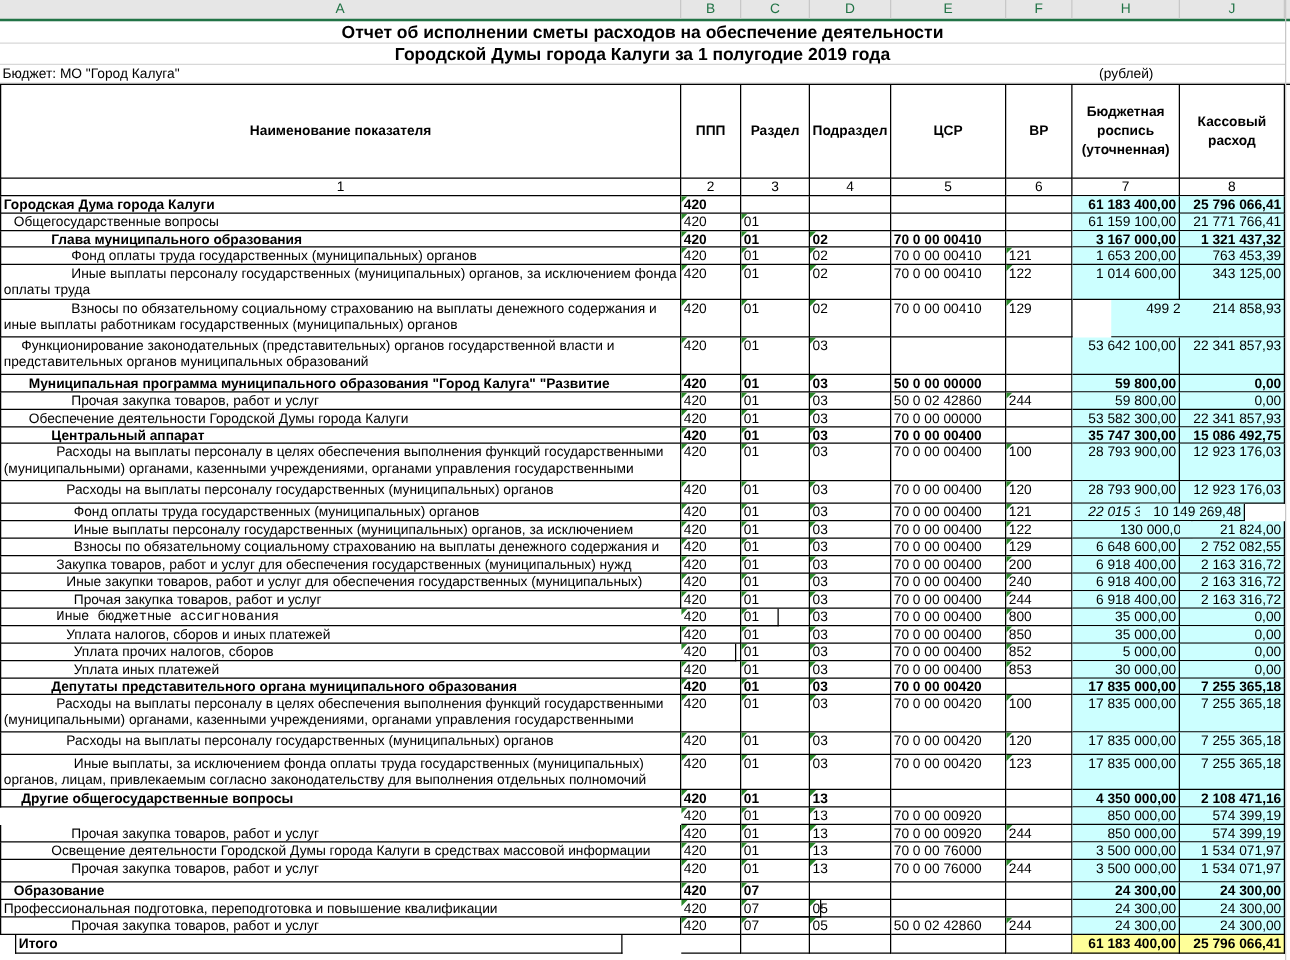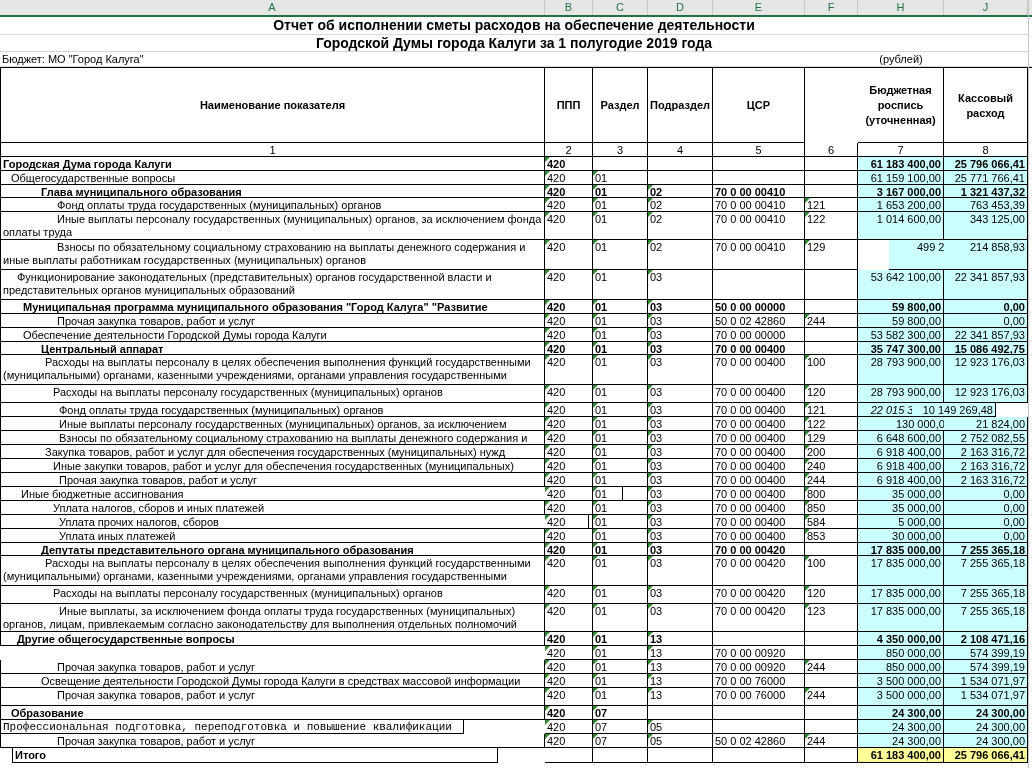--- a/index.html
+++ b/index.html
@@ -47,20 +47,21 @@
     <div class="cell" style="left:0;width:545px">Бюджет: МО "Город Калуга"</div>
     <div class="cell" style="left:858px;width:86px;text-align:center">(рублей)</div>
   </div>
 
   <div class="row grid hdr" style="top:50px;height:76px;border-top:1px solid #000">
     <div class="cell a" style="left:0;width:545px">Наименование показателя</div>
     <div class="cell" style="left:545px;width:48px">ППП</div>
     <div class="cell" style="left:593px;width:55px">Раздел</div>
     <div class="cell" style="left:648px;width:65px;word-break:break-all">Подраздел</div>
     <div class="cell" style="left:713px;width:92px">ЦСР</div>
+    <div class="cell" style="left:805px;width:53px">ВР</div>
     <div class="cell" style="left:858px;width:86px">Бюджетная роспись (уточненная)</div>
     <div class="cell" style="left:944px;width:84px">Кассовый расход</div>
   </div>
 
   <div class="row grid" style="top:126px;height:14px;text-align:center">
     <div class="cell a" style="left:0;width:545px;text-align:center">1</div>
     <div class="cell" style="left:545px;width:48px;text-align:center">2</div>
     <div class="cell" style="left:593px;width:55px;text-align:center">3</div>
     <div class="cell" style="left:648px;width:65px;text-align:center">4</div>
     <div class="cell" style="left:713px;width:92px;text-align:center">5</div>
@@ -81,21 +82,21 @@
         <div class="cell num hl" style="left: 944px; width: 84px;"><span>25 796 066,41</span></div>
       </div>
       <div class="row grid" style="top: 154px; height: 14px;">
         <div class="cell a" style="left: 0px; width: 545px; padding-left: 10px;"><span>Общегосударственные вопросы</span></div>
         <div class="cell " style="left: 545px; width: 48px;"><span class="tri"></span><span>420</span></div>
         <div class="cell " style="left: 593px; width: 55px;"><span class="tri"></span><span>01</span></div>
         <div class="cell " style="left: 648px; width: 65px;"><span></span></div>
         <div class="cell " style="left: 713px; width: 92px;"><span></span></div>
         <div class="cell " style="left: 805px; width: 53px;"><span></span></div>
         <div class="cell num hl" style="left: 858px; width: 86px;"><span>61 159 100,00</span></div>
-        <div class="cell num hl" style="left: 944px; width: 84px;"><span>25 771 766,41</span></div>
+        <div class="cell num hl" style="left: 944px; width: 84px;"><span>21 771 766,41</span></div>
       </div>
       <div class="row grid bold" style="top: 168px; height: 13px;">
         <div class="cell a" style="left: 0px; width: 545px; padding-left: 40px;"><span>Глава муниципального образования</span></div>
         <div class="cell " style="left: 545px; width: 48px;"><span class="tri"></span><span>420</span></div>
         <div class="cell " style="left: 593px; width: 55px;"><span class="tri"></span><span>01</span></div>
         <div class="cell " style="left: 648px; width: 65px;"><span class="tri"></span><span>02</span></div>
         <div class="cell " style="left: 713px; width: 92px;"><span>70 0 00 00410</span></div>
         <div class="cell " style="left: 805px; width: 53px;"><span></span></div>
         <div class="cell num hl" style="left: 858px; width: 86px;"><span>3 167 000,00</span></div>
         <div class="cell num hl" style="left: 944px; width: 84px;"><span>1 321 437,32</span></div>
@@ -254,21 +255,21 @@
         <div class="cell a" style="left: 0px; width: 545px; padding-left: 58px;"><span>Прочая закупка товаров, работ и услуг</span></div>
         <div class="cell " style="left: 545px; width: 48px;"><span class="tri"></span><span>420</span></div>
         <div class="cell " style="left: 593px; width: 55px;"><span class="tri"></span><span>01</span></div>
         <div class="cell " style="left: 648px; width: 65px;"><span class="tri"></span><span>03</span></div>
         <div class="cell " style="left: 713px; width: 92px;"><span>70 0 00 00400</span></div>
         <div class="cell " style="left: 805px; width: 53px;"><span class="tri"></span><span>244</span></div>
         <div class="cell num hl" style="left: 858px; width: 86px;"><span>6 918 400,00</span></div>
         <div class="cell num hl" style="left: 944px; width: 84px;"><span>2 163 316,72</span></div>
       </div>
       <div class="row grid" style="top: 470px; height: 14px;">
-        <div class="cell a" style="left: 0px; width: 623px; padding-left: 20px;"><span>Иные бюджетные ассигнования</span></div>
+        <div class="cell a" style="left: 0px; width: 623px; padding-left: 44px; font-family: Liberation Mono, monospace;"><span>Иные бюджетные ассигнования</span></div>
         <div class="cell " style="left: 545px; width: 48px;"><span class="tri"></span><span>420</span></div>
         <div class="cell " style="left: 593px; width: 55px;"><span class="tri"></span><span>01</span></div>
         <div class="cell " style="left: 648px; width: 65px;"><span class="tri"></span><span>03</span></div>
         <div class="cell " style="left: 713px; width: 92px;"><span>70 0 00 00400</span></div>
         <div class="cell " style="left: 805px; width: 53px;"><span class="tri"></span><span>800</span></div>
         <div class="cell num hl" style="left: 858px; width: 86px;"><span>35 000,00</span></div>
         <div class="cell num hl" style="left: 944px; width: 84px;"><span>0,00</span></div>
       </div>
       <div class="row grid" style="top: 484px; height: 14px;">
         <div class="cell a" style="left: 0px; width: 545px; padding-left: 52px;"><span>Уплата налогов, сборов и иных платежей</span></div>
@@ -279,21 +280,21 @@
         <div class="cell " style="left: 805px; width: 53px;"><span class="tri"></span><span>850</span></div>
         <div class="cell num hl" style="left: 858px; width: 86px;"><span>35 000,00</span></div>
         <div class="cell num hl" style="left: 944px; width: 84px;"><span>0,00</span></div>
       </div>
       <div class="row grid" style="top: 498px; height: 14px;">
         <div class="cell a" style="left: 0px; width: 589px; padding-left: 58px;"><span>Уплата прочих налогов, сборов</span></div>
         <div class="cell " style="left: 545px; width: 48px;"><span class="tri"></span><span>420</span></div>
         <div class="cell " style="left: 593px; width: 55px;"><span class="tri"></span><span>01</span></div>
         <div class="cell " style="left: 648px; width: 65px;"><span class="tri"></span><span>03</span></div>
         <div class="cell " style="left: 713px; width: 92px;"><span>70 0 00 00400</span></div>
-        <div class="cell " style="left: 805px; width: 53px;"><span class="tri"></span><span>584</span></div>
+        <div class="cell " style="left: 805px; width: 53px;"><span class="tri"></span><span>852</span></div>
         <div class="cell num hl" style="left: 858px; width: 86px;"><span>5 000,00</span></div>
         <div class="cell num hl" style="left: 944px; width: 84px;"><span>0,00</span></div>
       </div>
       <div class="row grid" style="top: 512px; height: 14px;">
         <div class="cell a" style="left: 0px; width: 545px; padding-left: 58px;"><span>Уплата иных платежей</span></div>
         <div class="cell " style="left: 545px; width: 48px;"><span class="tri"></span><span>420</span></div>
         <div class="cell " style="left: 593px; width: 55px;"><span class="tri"></span><span>01</span></div>
         <div class="cell " style="left: 648px; width: 65px;"><span class="tri"></span><span>03</span></div>
         <div class="cell " style="left: 713px; width: 92px;"><span>70 0 00 00400</span></div>
         <div class="cell " style="left: 805px; width: 53px;"><span class="tri"></span><span>853</span></div>
@@ -393,21 +394,21 @@
         <div class="cell a" style="left: 0px; width: 545px; padding-left: 10px;"><span>Образование</span></div>
         <div class="cell " style="left: 545px; width: 48px;"><span class="tri"></span><span>420</span></div>
         <div class="cell " style="left: 593px; width: 55px;"><span class="tri"></span><span>07</span></div>
         <div class="cell " style="left: 648px; width: 65px;"><span></span></div>
         <div class="cell " style="left: 713px; width: 92px;"><span></span></div>
         <div class="cell " style="left: 805px; width: 53px;"><span></span></div>
         <div class="cell num hl" style="left: 858px; width: 86px;"><span>24 300,00</span></div>
         <div class="cell num hl" style="left: 944px; width: 84px;"><span>24 300,00</span></div>
       </div>
       <div class="row grid" style="top: 703px; height: 14px;">
-        <div class="cell a" style="left: 0px; width: 464px;  font-family: Liberation Mono, monospace;"><span>Профессиональная подготовка, переподготовка и повышение квалификации</span></div>
+        <div class="cell a" style="left: 0px; width: 657px; "><span>Профессиональная подготовка, переподготовка и повышение квалификации</span></div>
         <div class="cell " style="left: 545px; width: 48px;"><span class="tri"></span><span>420</span></div>
         <div class="cell " style="left: 593px; width: 55px;"><span class="tri"></span><span>07</span></div>
         <div class="cell " style="left: 648px; width: 65px;"><span class="tri"></span><span>05</span></div>
         <div class="cell " style="left: 713px; width: 92px;"><span></span></div>
         <div class="cell " style="left: 805px; width: 53px;"><span></span></div>
         <div class="cell num hl" style="left: 858px; width: 86px;"><span>24 300,00</span></div>
         <div class="cell num hl" style="left: 944px; width: 84px;"><span>24 300,00</span></div>
       </div>
       <div class="row grid" style="top: 717px; height: 14px;">
         <div class="cell a" style="left: 0px; width: 545px; padding-left: 56px;"><span>Прочая закупка товаров, работ и услуг</span></div>

